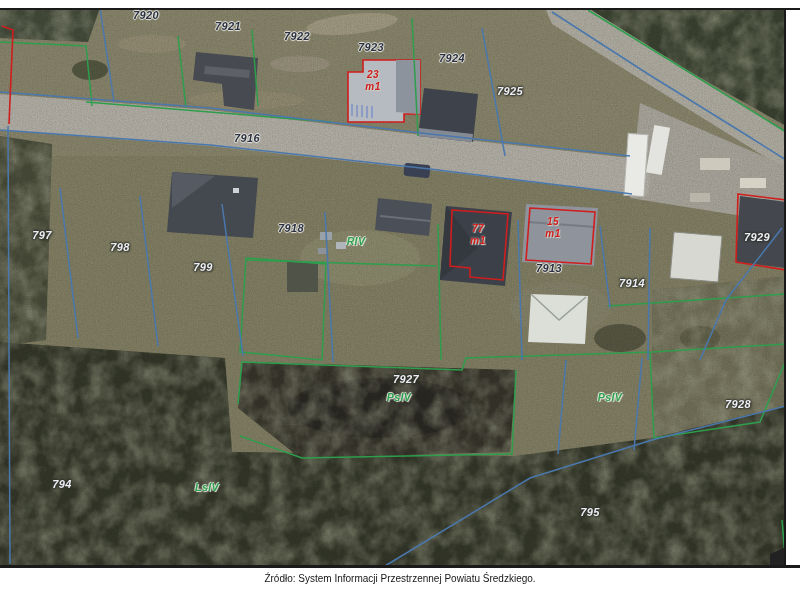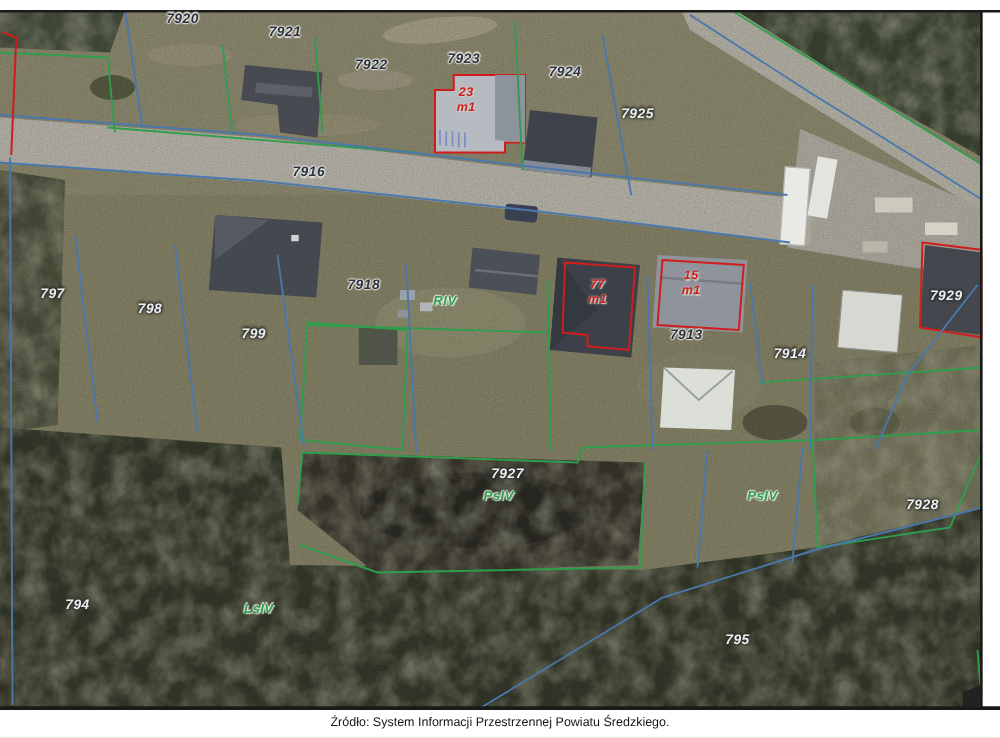--- a/index.html
+++ b/index.html
@@ -163,21 +163,21 @@
         <rect x="0" y="0" width="800" height="2" fill="#1a1a1a"></rect>
         <rect x="784" y="0" width="2" height="560" fill="#1a1a1a"></rect>
         <rect x="0" y="557" width="800" height="3" fill="#1a1a1a"></rect>
         <polygon points="770,546 784,540 784,557 770,557" fill="#222"></polygon>
       </g>
     </svg>
 
     <div id="labels-layer">
         <span class="map-label parcel-dark" style="left: 146px; top: 15px;">7920</span>
         <span class="map-label parcel-dark" style="left: 228px; top: 26px;">7921</span>
-        <span class="map-label parcel-dark" style="left: 297px; top: 36px; margin-top: 16px;">7922</span>
+        <span class="map-label parcel-dark" style="left: 297px; top: 36px;">7922</span>
         <span class="map-label parcel-dark" style="left: 371px; top: 47px;">7923</span>
         <span class="map-label parcel-dark" style="left: 452px; top: 58px; text-align: right;">7924</span>
         <span class="map-label parcel-light" style="left: 510px; top: 91px;">7925</span>
         <span class="map-label parcel-dark" style="left: 247px; top: 138px;">7916</span>
         <span class="map-label parcel-light" style="left: 42px; top: 235px;">797</span>
         <span class="map-label parcel-light" style="left: 120px; top: 247px;">798</span>
         <span class="map-label parcel-light" style="left: 203px; top: 267px;">799</span>
         <span class="map-label parcel-dark" style="left: 291px; top: 228px;">7918</span>
         <span class="map-label soil" style="left: 356px; top: 241px;">RIV</span>
         <span class="map-label parcel-dark" style="left: 549px; top: 268px;">7913</span>

